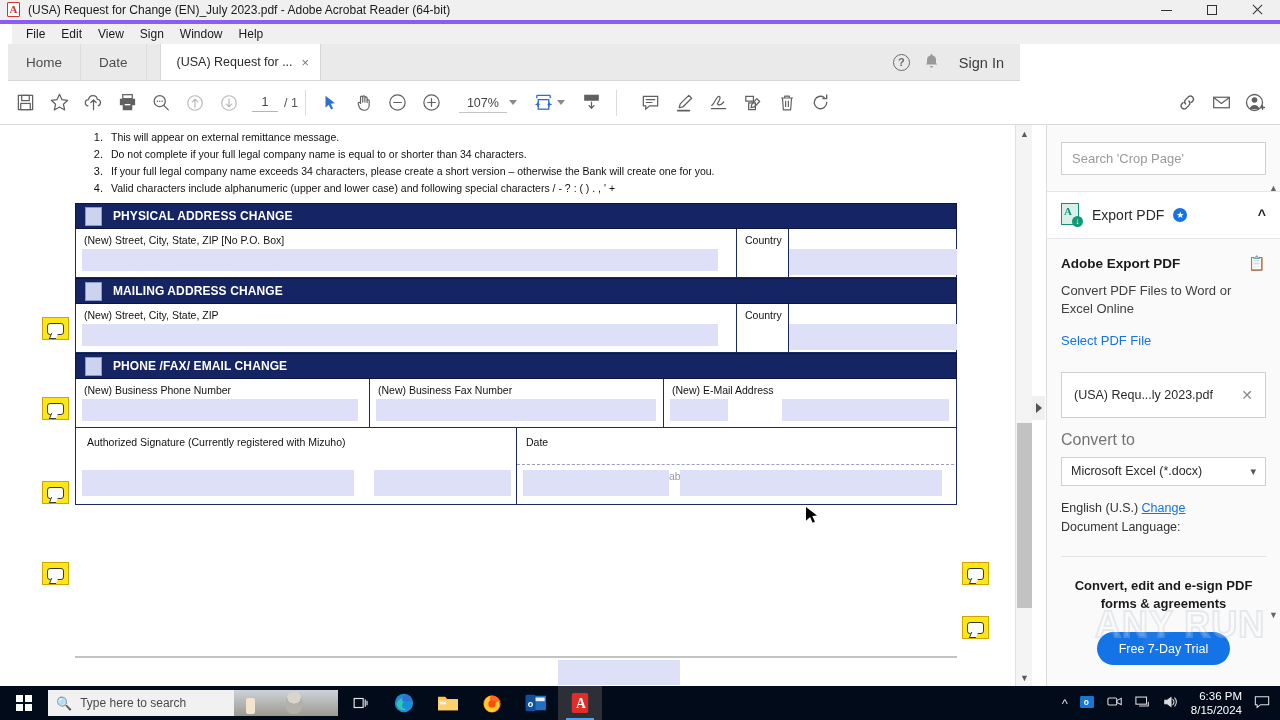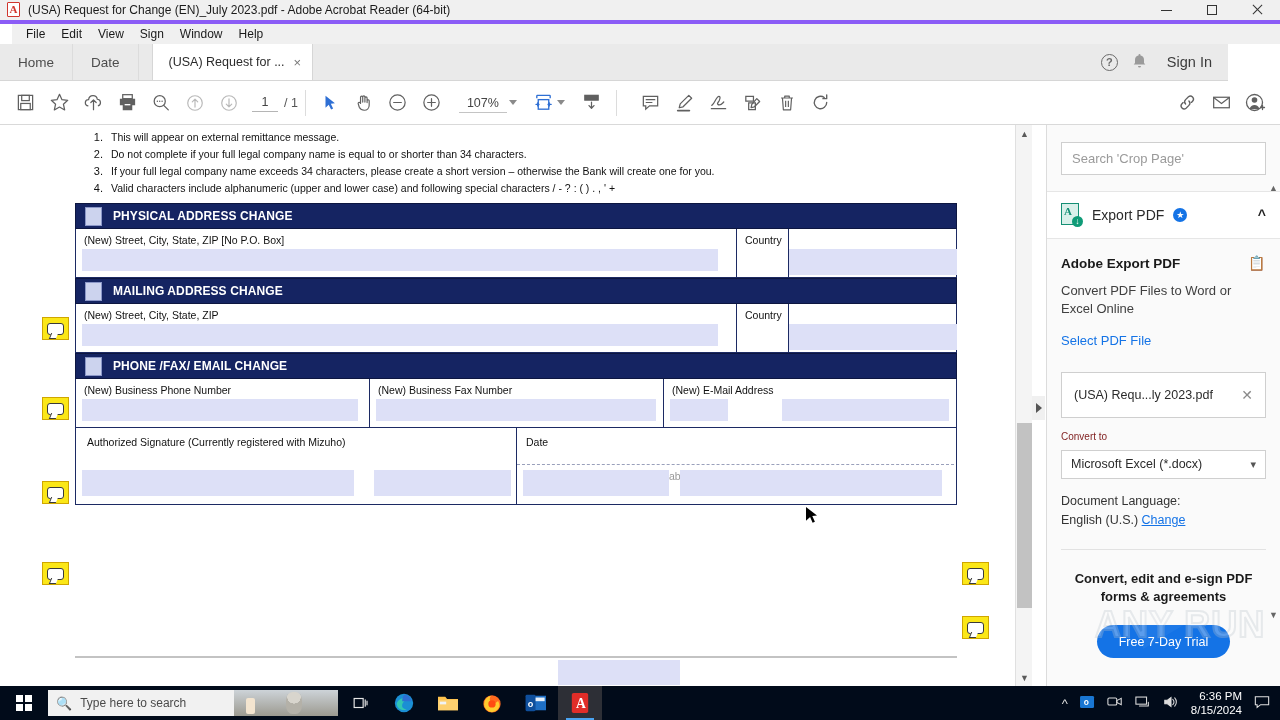--- a/index.html
+++ b/index.html
@@ -47,22 +47,22 @@
 
   
   .menubar {
     position: absolute; top: 24px; left: 12px; width: 1280px; height: 20px;
     background: #f0f0f0; display: flex; align-items: center; padding-left: 6px;
   }
   .menu-item { padding: 2px 8px; font-size: 12px; color: #1a1a1a; }
 
   
   .tabbar {
-    position: absolute; top: 44px; left: 0; width: 1228px; height: 37px;
-    background: #eaeaea; display: flex; align-items: center;
+    position: absolute; top: 44px; left: 8px; width: 1012px; height: 37px;
+    background: #eaeaea; display: flex; align-items: flex-start;
     border-bottom: 1px solid #d6d6d6;
   }
   .tb-link {
     height: 36px; display: flex; align-items: center; padding: 0 18px;
     font-size: 13.5px; color: #4d4d4d; border-right: 1px solid #dcdcdc;
   }
   .tb-tab {
     height: 36px; display: flex; align-items: center; gap: 9px; padding: 0 11px 0 16px;
     background: #ffffff; font-size: 12.5px; color: #2a2a2a;
     border-left: 1px solid #d6d6d6; border-right: 1px solid #d6d6d6;
@@ -223,21 +223,21 @@
   .rp-body { padding: 16px 14px 0 14px; }
   .rp-h2 { font-size: 13.5px; font-weight: bold; color: #1a1a1a; display: flex; align-items: center; }
   .copy-ico { margin-left: auto; color: #9b9b9b; font-size: 14px; }
   .rp-p { margin-top: 11px; font-size: 13px; color: #404040; line-height: 1.42; }
   .rp-link { margin-top: 14px; font-size: 13px; color: #1473e6; }
   .rp-input {
     margin-top: 24px; height: 46px; border: 1px solid #cfcfcf; background: #fff;
     display: flex; align-items: center; padding: 0 12px; font-size: 12.5px; color: #2a2a2a;
   }
   .rp-input .x { margin-left: auto; color: #8a8a8a; font-size: 14px; }
-  .rp-lbl { margin-top: 13px; font-size: 10px; color: #7f1d1d; }
+  .rp-lbl { margin-top: 13px; font-size: 16px; color: #737373; }
   .rp-select {
     margin-top: 8px; height: 29px; border: 1px solid #cfcfcf; background: #fff;
     display: flex; align-items: center; padding: 0 9px; font-size: 12.5px; color: #2a2a2a;
   }
   .rp-select .cv { margin-left: auto; color: #555; font-size: 11px; }
   .rp-lang { margin-top: 13px; font-size: 12.5px; color: #333; line-height: 1.55; }
   .rp-lang a { color: #1473e6; }
   .rp-divider { margin-top: 18px; border-top: 1px solid #e2e2e2; }
   .rp-promo { margin-top: 20px; text-align: center; font-size: 13px; font-weight: bold; color: #1a1a1a; line-height: 1.4; padding: 0 6px; }
   .rp-trial {
@@ -652,25 +652,25 @@
       <div class="rp-input">
         <span>(USA) Requ...ly 2023.pdf</span>
         <span class="x">✕</span>
       </div>
       <div class="rp-lbl">Convert to</div>
       <div class="rp-select">
         <span>Microsoft Excel (*.docx)</span>
         <span class="cv">▾</span>
       </div>
       <div class="rp-lang">
-        <div>Document Language:</div>
         <div>
           <span>English (U.S.)</span>
           <a href="#">Change</a>
         </div>
+        <div>Document Language:</div>
       </div>
       <div class="rp-divider"></div>
       <div class="rp-promo">Convert, edit and e-sign PDF forms &amp; agreements</div>
       <div class="rp-trial">Free 7-Day Trial</div>
     </div>
 
     <div class="rp-scroll">
       <div class="rps-up">▲</div>
       <div class="rps-dn">▼</div>
     </div>

